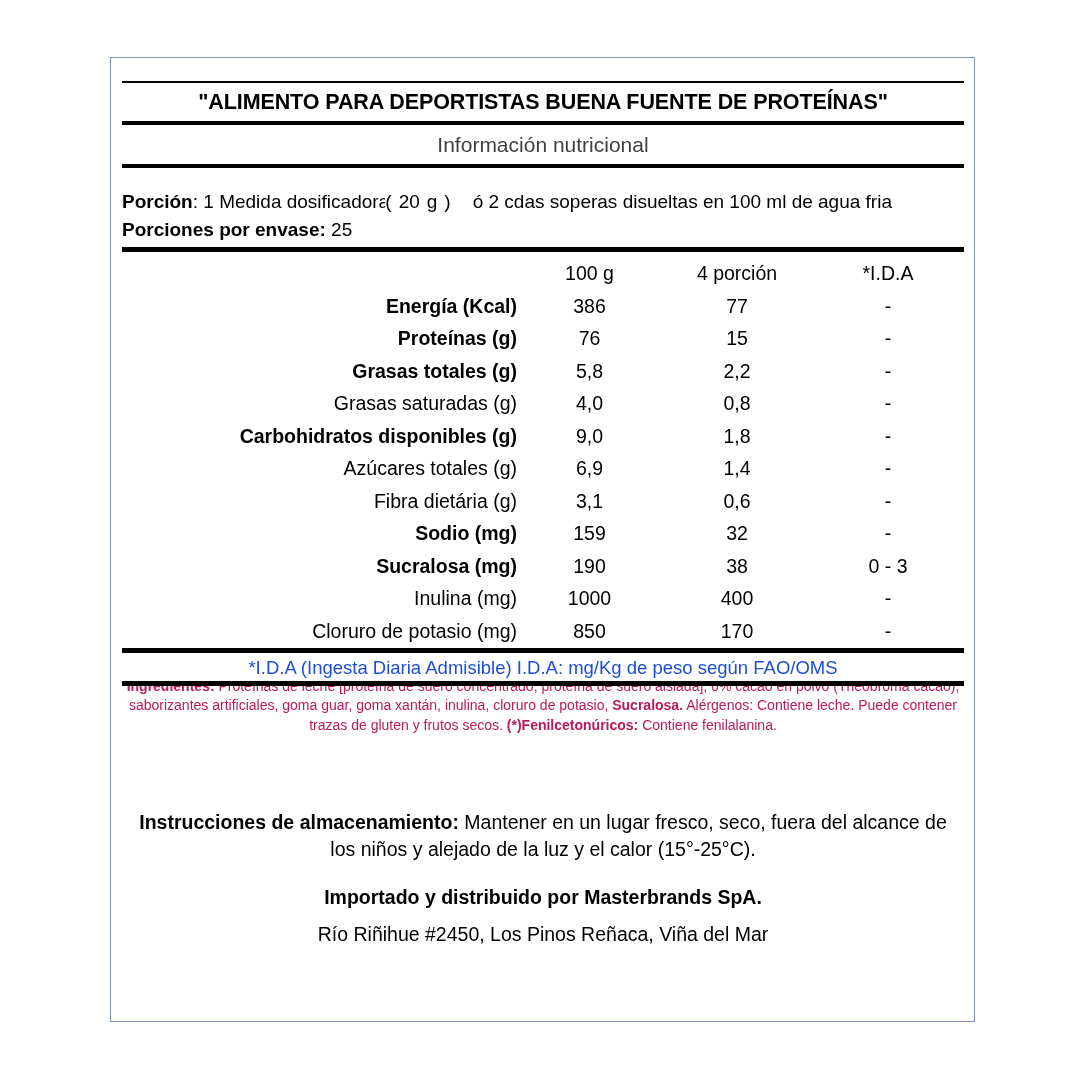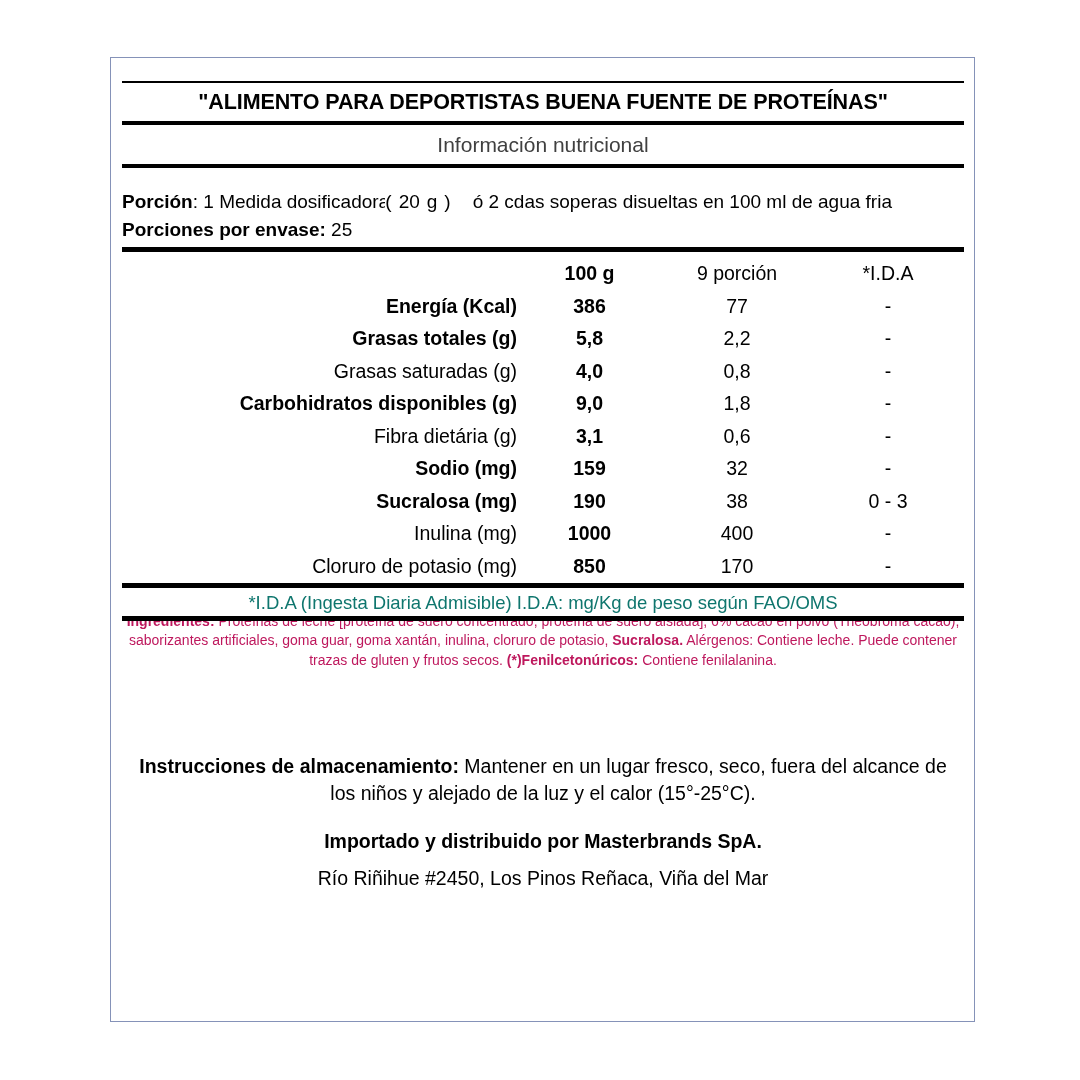--- a/index.html
+++ b/index.html
@@ -96,33 +96,33 @@
     border-collapse: collapse;
     font-size: 19.5px;
     color: #000;
   }
   table.nutri td {
     padding: 0;
     height: 32.5px;
     vertical-align: middle;
   }
   td.c-name   { width: 395px; text-align: right;   padding-left: 3px; }
-  td.c-100    { width: 145px; text-align: center; font-weight: bold; }
+  td.c-100    { width: 145px; text-align: center; }
   td.c-por    { width: 150px; text-align: center; }
   td.c-ida    { width: 152px; text-align: center; }
   tr.head td  { height: 34px; font-size: 19.5px; }
   td.b { font-weight: bold; }
 
   .tbl-wrap { padding-top: 4px; }
 
   
   .ida-note {
     text-align: center;
     font-size: 18.5px;
-    color: #0f766e;
+    color: #1d4ed8;
     padding: 4px 0 2px 0;
     white-space: nowrap;
   }
 
   
   .ingredients-zone {
     position: relative;
     height: 120px;
     overflow: hidden;
   }
@@ -147,21 +147,21 @@
 
   
   .info-block {
     text-align: center;
     font-size: 19.5px;
     line-height: 1.42;
     color: #000;
     padding: 0 4px;
   }
   .info-block b { font-weight: bold; }
-  .storage   { margin-top: 17px; }
+  .storage   { margin-top: 8px; }
   .importer  { margin-top: 20px; font-weight: bold; }
   .address   { margin-top: 9px; }
   .usage     { margin-top: 10px; }
 </style>
 </head>
 <body>
 
 <div class="canvas">
   <div class="label-card">
     <div class="inner">
@@ -188,46 +188,58 @@
       </div>
 
       <div class="rule thick"></div>
 
       <div class="tbl-wrap">
         <table class="nutri">
           <tbody>
             <tr class="head">
               <td class="c-name"></td>
               <td class="c-100">100  g</td>
-              <td class="c-por">9 porción</td>
+              <td class="c-por">4 porción</td>
               <td class="c-ida">*I.D.A</td>
             </tr>
 
             <tr>
               <td class="c-name b">Energía (Kcal)</td>
               <td class="c-100">386</td>
               <td class="c-por">77</td>
               <td class="c-ida">-</td>
             </tr>
             <tr>
+              <td class="c-name b">Proteínas (g)</td>
+              <td class="c-100">76</td>
+              <td class="c-por">15</td>
+              <td class="c-ida">-</td>
+            </tr>
+            <tr>
               <td class="c-name b">Grasas totales (g)</td>
               <td class="c-100">5,8</td>
               <td class="c-por">2,2</td>
               <td class="c-ida">-</td>
             </tr>
             <tr>
               <td class="c-name">Grasas saturadas (g)</td>
               <td class="c-100">4,0</td>
               <td class="c-por">0,8</td>
               <td class="c-ida">-</td>
             </tr>
             <tr>
               <td class="c-name b">Carbohidratos disponibles (g)</td>
               <td class="c-100">9,0</td>
               <td class="c-por">1,8</td>
+              <td class="c-ida">-</td>
+            </tr>
+            <tr>
+              <td class="c-name">Azúcares totales (g)</td>
+              <td class="c-100">6,9</td>
+              <td class="c-por">1,4</td>
               <td class="c-ida">-</td>
             </tr>
             <tr>
               <td class="c-name">Fibra dietária (g)</td>
               <td class="c-100">3,1</td>
               <td class="c-por">0,6</td>
               <td class="c-ida">-</td>
             </tr>
             <tr>
               <td class="c-name b">Sodio (mg)</td>

